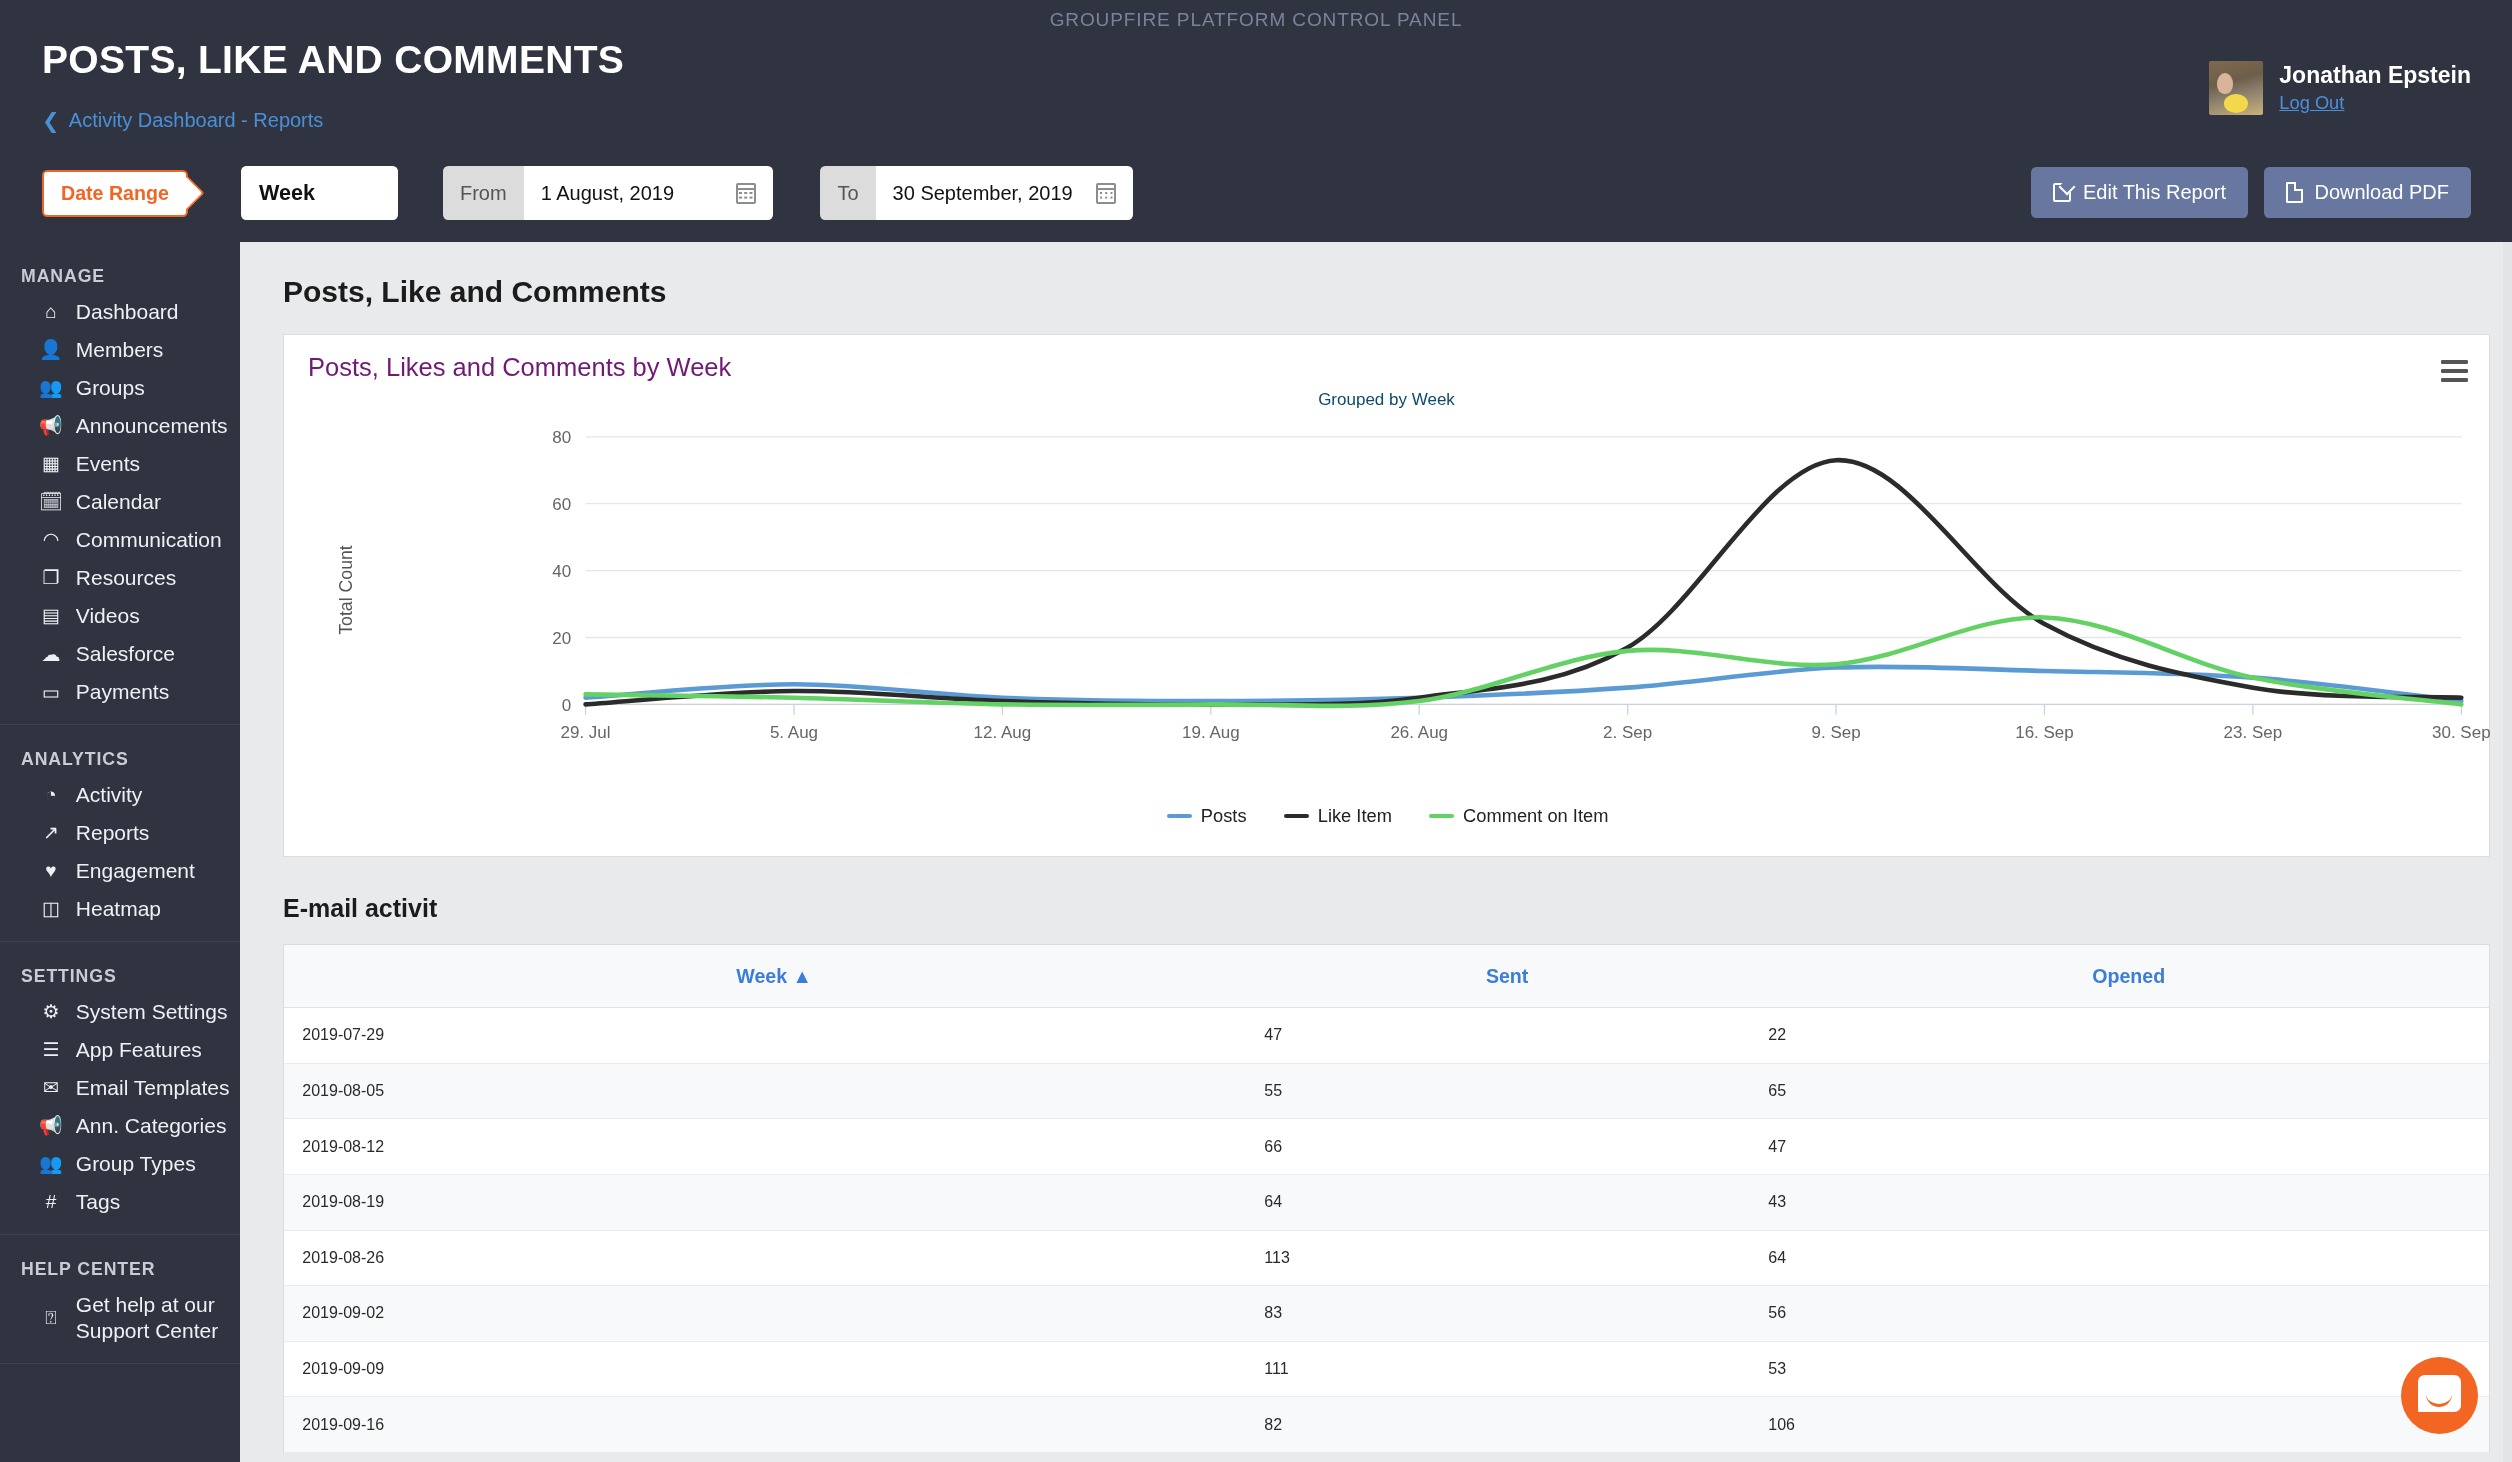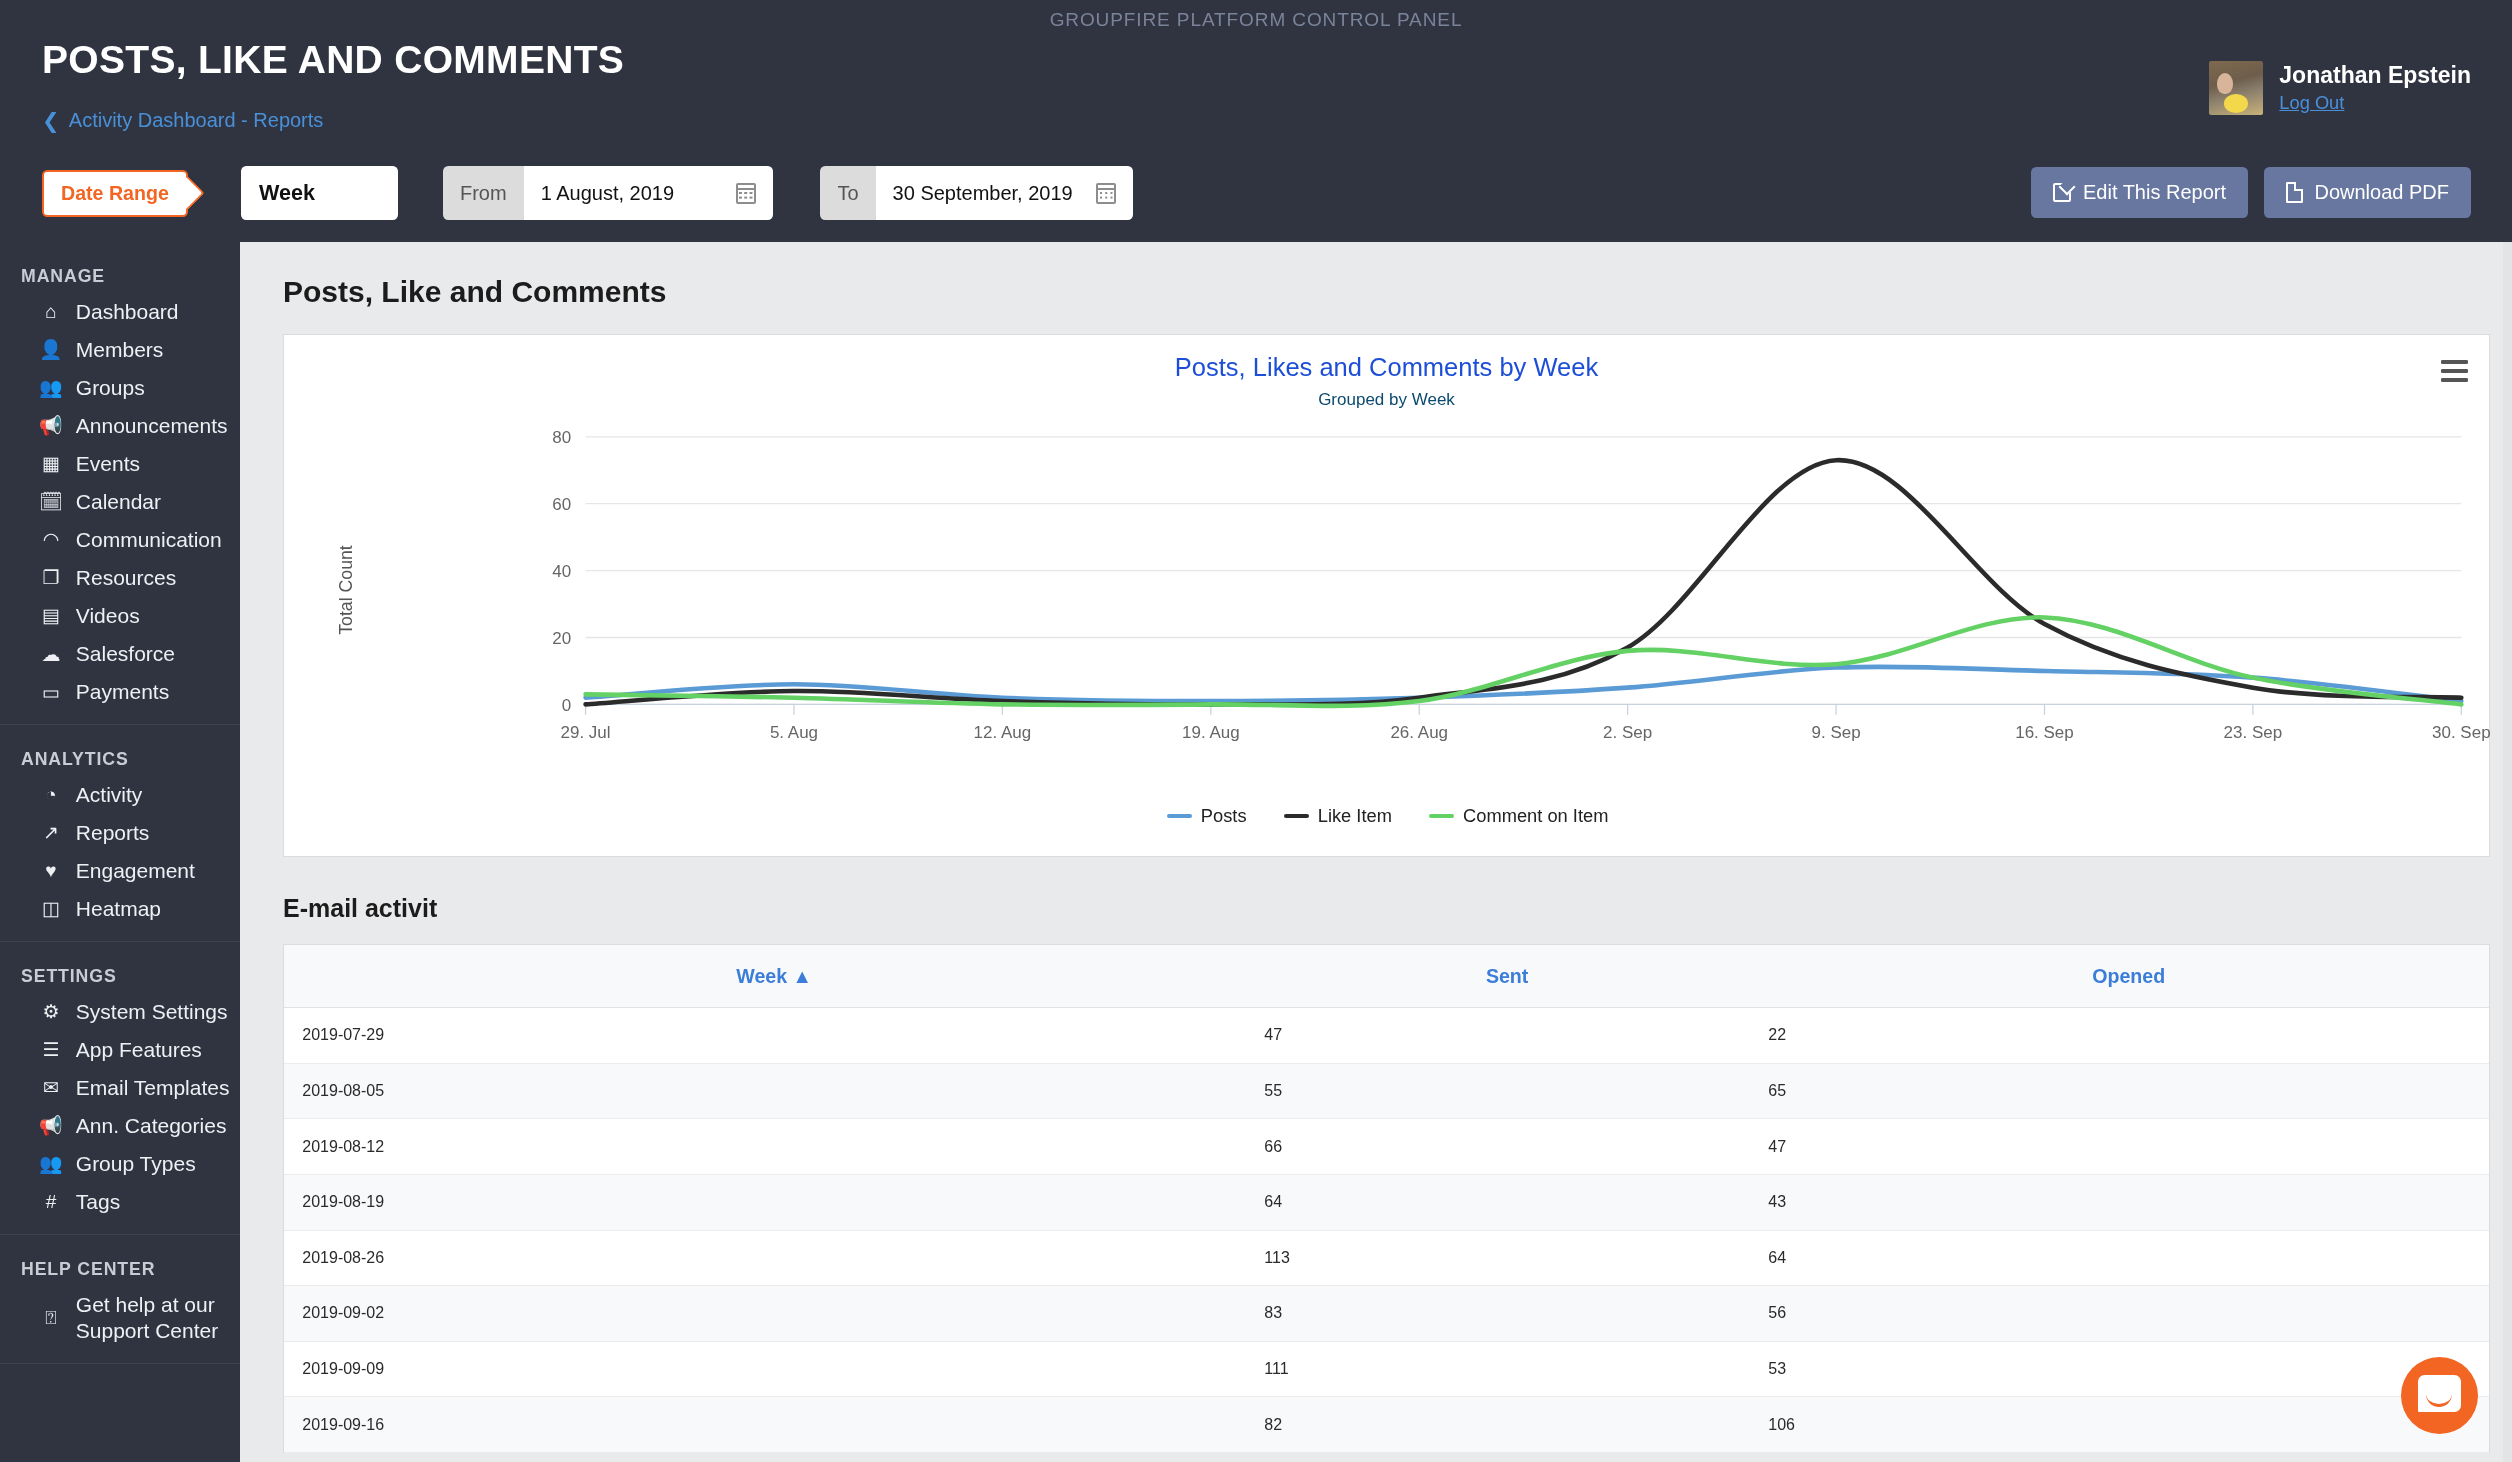--- a/index.html
+++ b/index.html
@@ -103,21 +103,21 @@
   .sb-divider { height:0.7px; background:#3d4351; margin:13px 0 0 0; }
 
   
   .main { position:absolute; left:262px; top:242px; width:2251px; height:1221px; background:#e9eaec; overflow:hidden; }
   .section-title { font-size:30px; font-weight:700; color:#1c1c1c; padding:33px 0 0 21px; }
 
   .chart-card {
     margin:25px 0 0 21px; width:2207px; height:523px; background:#ffffff;
     border:0.7px solid #dcdcdc; position:relative;
   }
-  .chart-title { text-align:center; padding-top:18.3px; font-size:25.5px; color:#1d4ed8; }
+  .chart-title { padding-top:18.3px; font-size:25.5px; color:#701a75;padding-left:24px; }
   .chart-sub { text-align:center; padding-top:7.9px; font-size:17px; color:#0c4a6e; }
   .burger { position:absolute; right:21px; top:25px; width:27.5px; cursor:pointer; }
   .burger span { display:block; height:3.9px; background:#555; border-radius:1.3px; margin-bottom:5.2px; }
   .burger span:last-child { margin-bottom:0; }
   .plot-wrap { position:absolute; left:0; top:72px; width:2207px; height:366px; }
   .ylabel {
     position:absolute; left:18.3px; top:50%; transform:translateY(-50%) rotate(-90deg);
     transform-origin:center; font-size:17.7px; color:#555; white-space:nowrap;
   }
   .legend {

